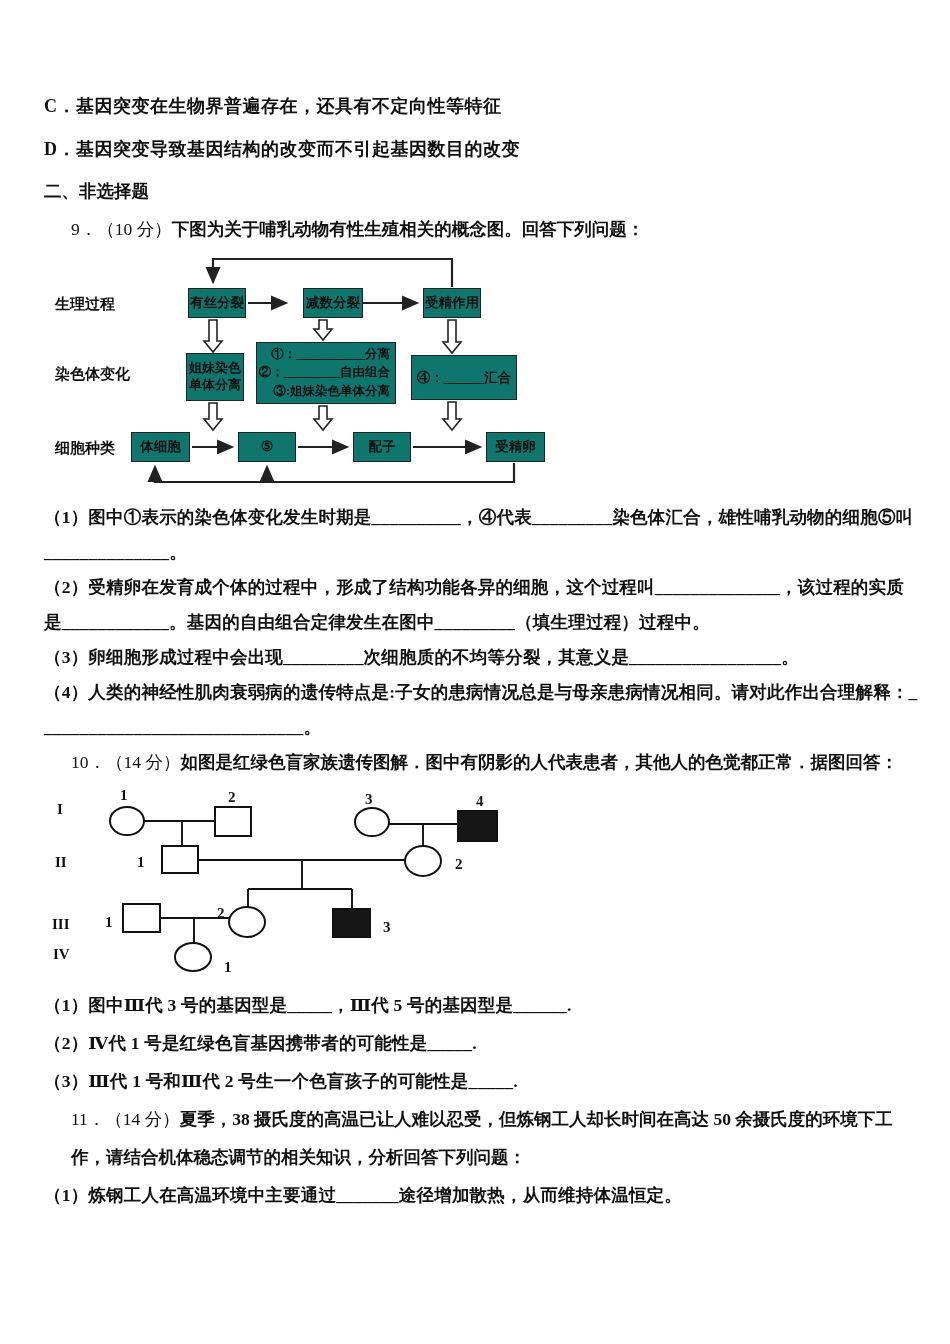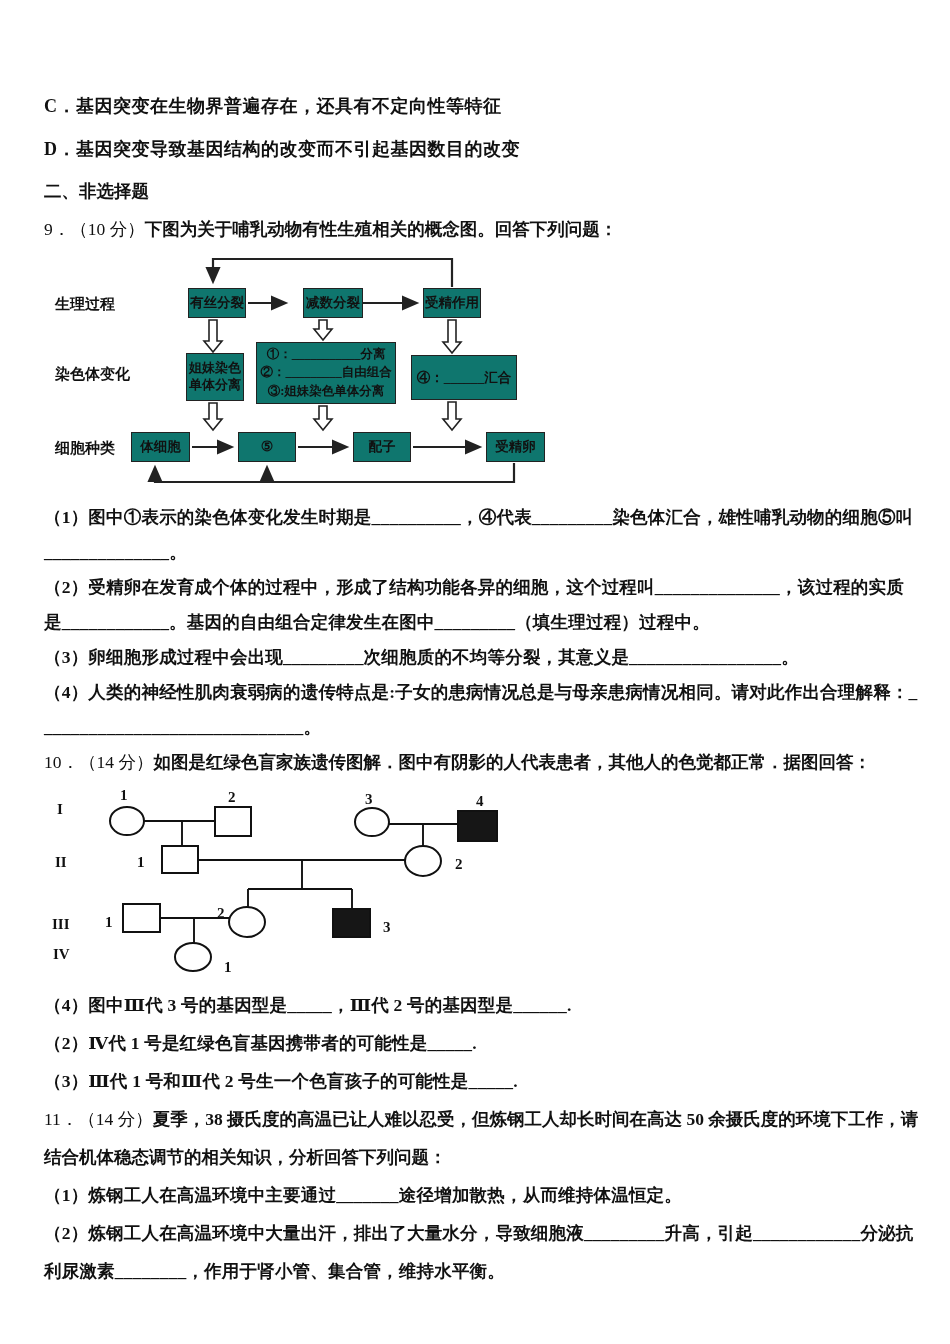--- a/index.html
+++ b/index.html
@@ -6,41 +6,41 @@
   html,body { background:#ffffff; }
   body {
     width:950px; height:1344px;
     font-family:"Liberation Serif","DejaVu Serif",serif;
     color:#111; overflow:hidden;
   }
   .page { width:950px; height:1344px; padding:95px 30px 0 44px; }
 
   .opt { font-size:18px; font-weight:700; line-height:1.3; margin-bottom:20px; letter-spacing:0.5px; }
   .sec-heading { font-size:17.5px; font-weight:700; margin-bottom:9px; }
-  .stem { font-size:17.5px; line-height:2.0; word-break:break-all; }
+  .stem { font-size:17.5px; line-height:2.0; word-break:break-all;margin-left:27px; }
   .qnum { font-weight:400; }
   .qtext { font-weight:700; }
 
   .sub { font-size:17.5px; font-weight:700; word-break:break-all; letter-spacing:0.2px; }
   .sub.q9 { line-height:35px; }
   .sub.q10 { line-height:38px; }
   .sub.q11 { line-height:38px; }
   .stem.q11 { line-height:38px; }
 
   
   .flowchart { position:relative; width:520px; height:237px; margin:6px 0 10px 11px; }
   .flowchart svg.wires { position:absolute; left:0; top:0; z-index:0; }
   .fc-rowlabel { position:absolute; left:0; font-size:15px; font-weight:700; z-index:1; white-space:nowrap; }
   .fc-box {
     position:absolute; z-index:1; background:#0f766e;
     border:1.6px solid #222; display:flex; align-items:center; justify-content:center;
     font-size:13.5px; font-weight:600; text-align:center; line-height:1.3; white-space:nowrap;
   }
   .fc-box.multiline { flex-direction:column; font-size:13px; }
-  .fc-box.lefty { align-items:center; justify-content:center; flex-direction:column; padding:2px 5px; font-size:12.5px; line-height:1.5; }
+  .fc-box.lefty { align-items:flex-end; justify-content:center; flex-direction:column; padding:2px 5px; font-size:12.5px; line-height:1.5; }
 
   
   .pedigree { position:relative; width:545px; height:200px; margin:4px 0 2px 3px; }
   .pedigree text { font-family:"Liberation Serif","DejaVu Serif",serif; font-size:15px; font-weight:700; fill:#111; }
 </style>
 </head>
 <body>
 
 <div class="page">
 
@@ -152,22 +152,21 @@
       <text x="429" y="22">4</text>
       <text x="90" y="83">1</text>
       <text x="408" y="85">2</text>
       <text x="58" y="143">1</text>
       <text x="170" y="134">2</text>
       <text x="336" y="148">3</text>
       <text x="177" y="188">1</text>
     </svg>
   </div>
 
-  <p class="sub q10">（4）图中Ⅲ代 3 号的基因型是_____，Ⅲ代 2 号的基因型是______.</p>
+  <p class="sub q10">（1）图中Ⅲ代 3 号的基因型是_____，Ⅲ代 5 号的基因型是______.</p>
   <p class="sub q10">（2）Ⅳ代 1 号是红绿色盲基因携带者的可能性是_____.</p>
   <p class="sub q10">（3）Ⅲ代 1 号和Ⅲ代 2 号生一个色盲孩子的可能性是_____.</p>
 
   <p class="stem q11"><span class="qnum">11．</span><span class="qnum">（14 分）</span><span class="qtext">夏季，38 摄氏度的高温已让人难以忍受，但炼钢工人却长时间在高达 50 余摄氏度的环境下工作，请结合机体稳态调节的相关知识，分析回答下列问题：</span></p>
 
   <p class="sub q11">（1）炼钢工人在高温环境中主要通过_______途径增加散热，从而维持体温恒定。</p>
-  <p class="sub q11">（2）炼钢工人在高温环境中大量出汗，排出了大量水分，导致细胞液_________升高，引起____________分泌抗利尿激素________，作用于肾小管、集合管，维持水平衡。</p>
 
 </div>
 
 </body></html>

